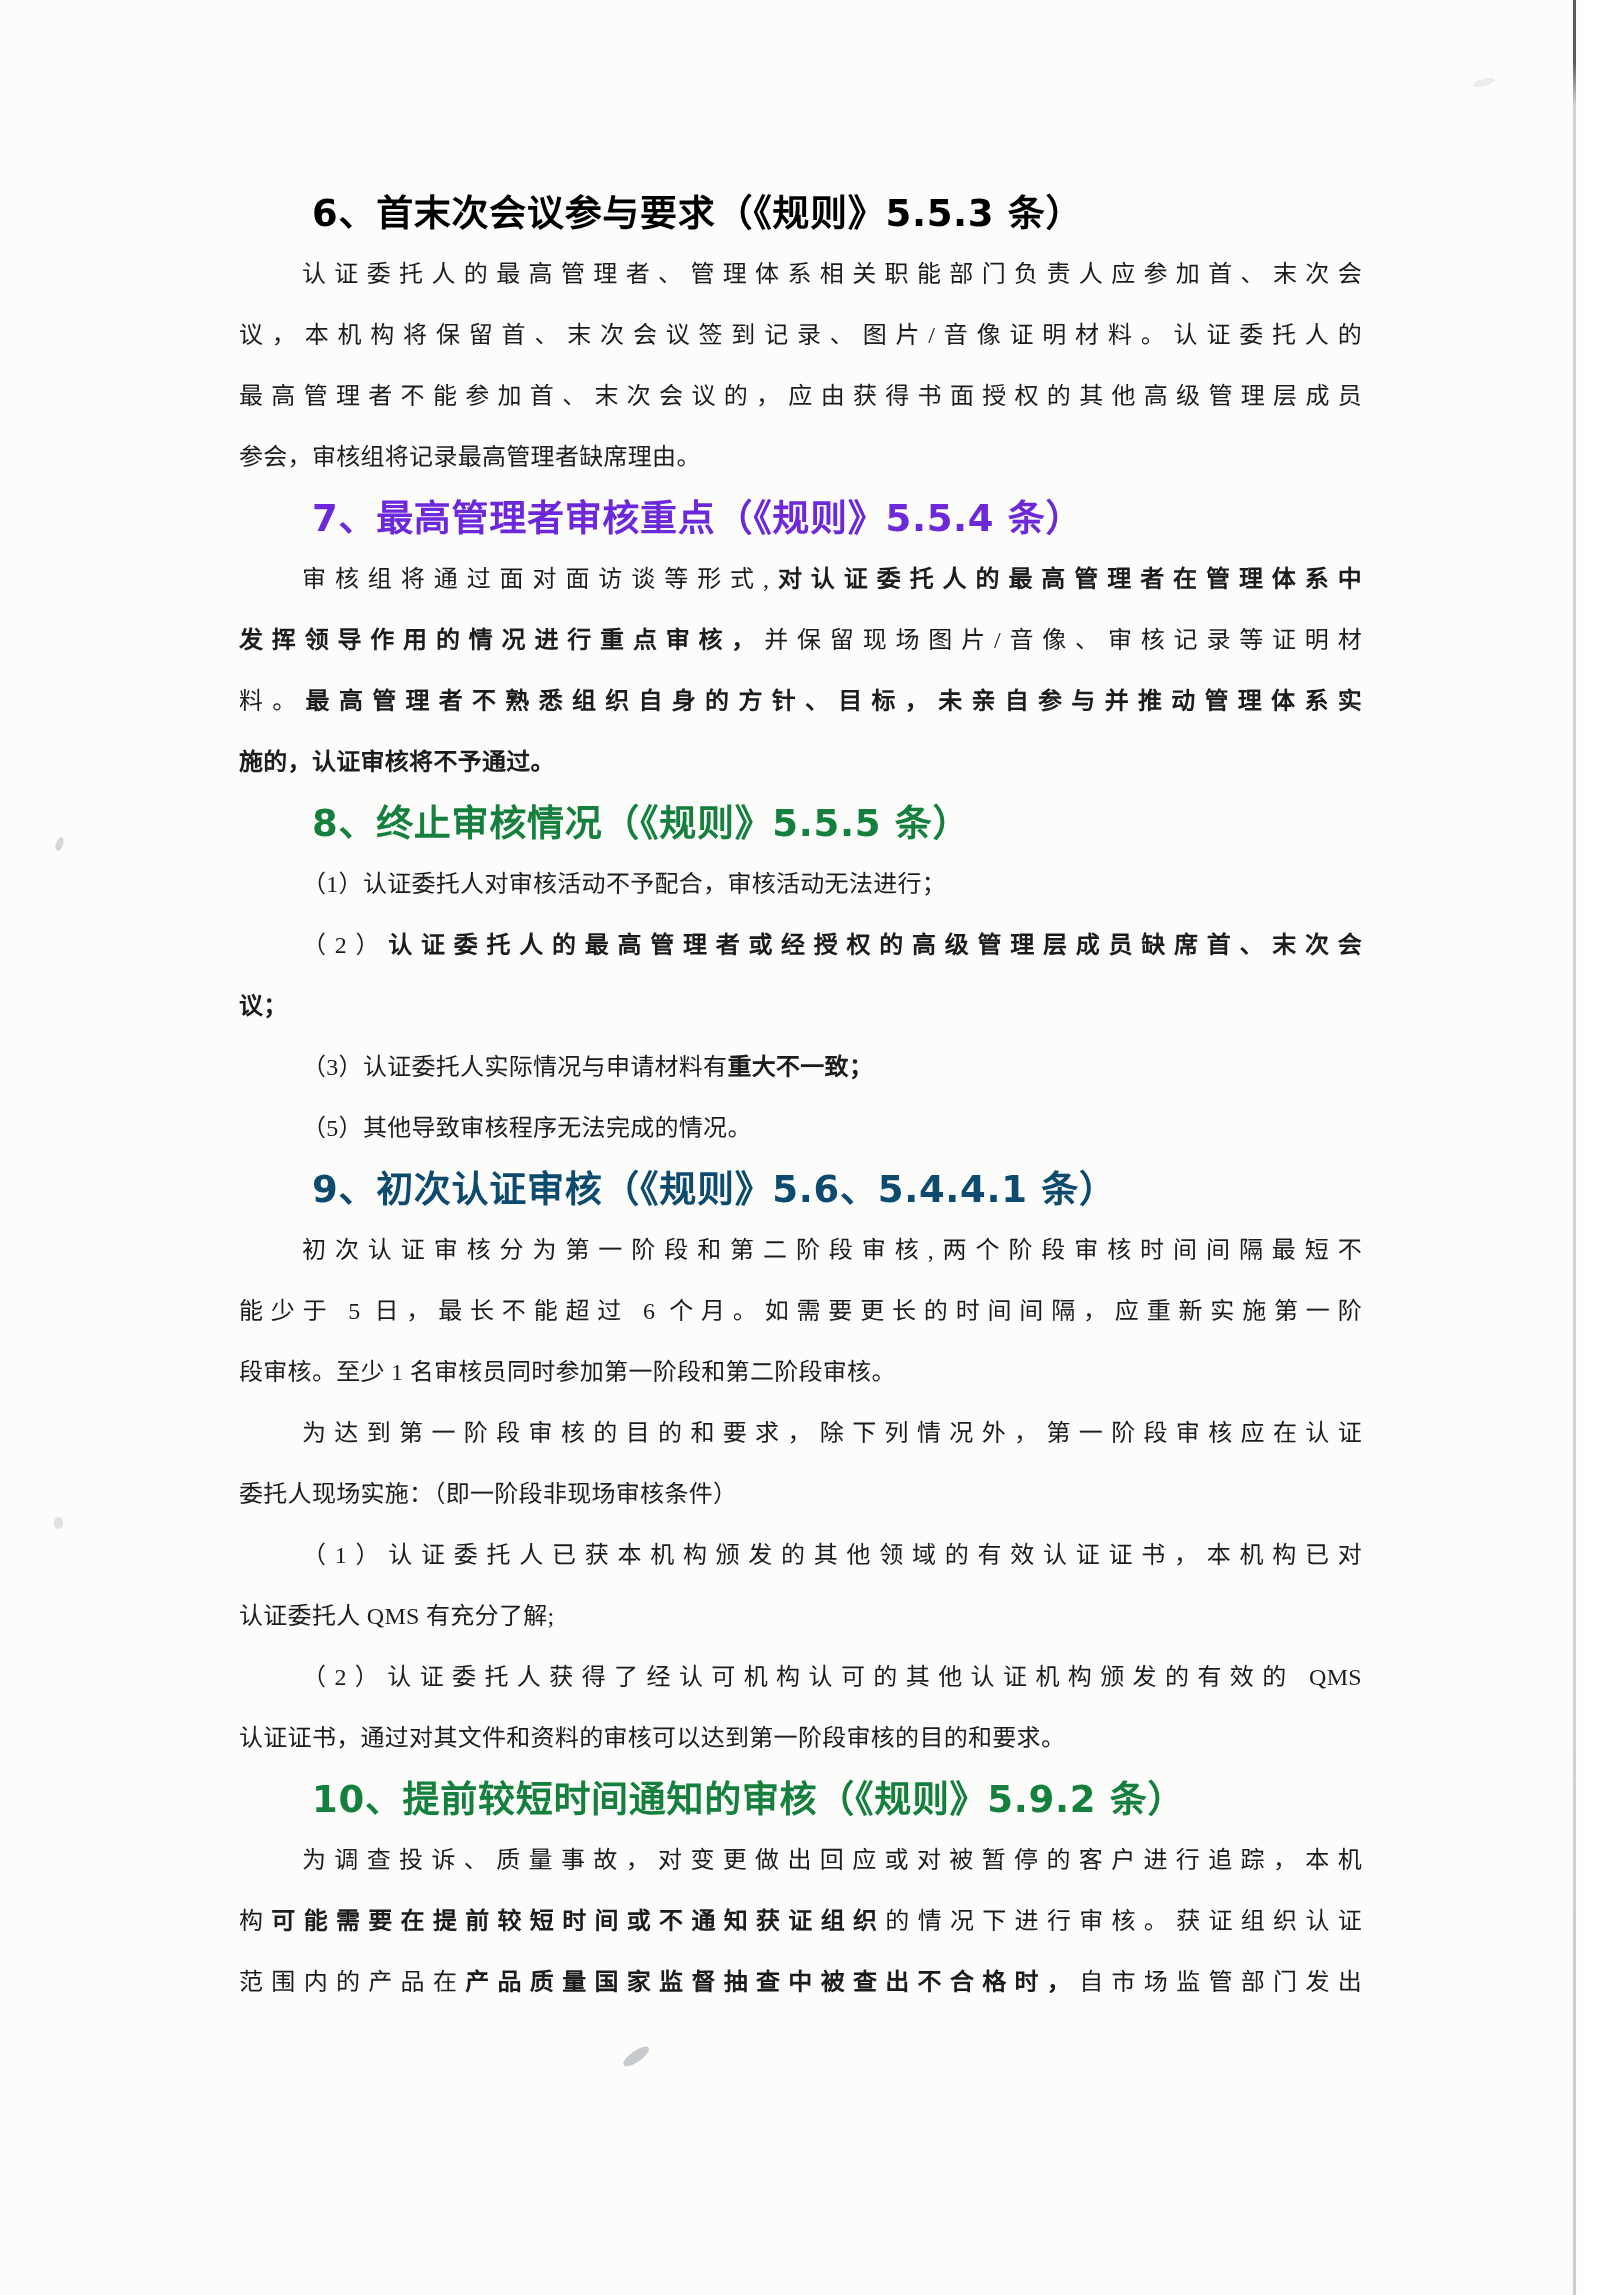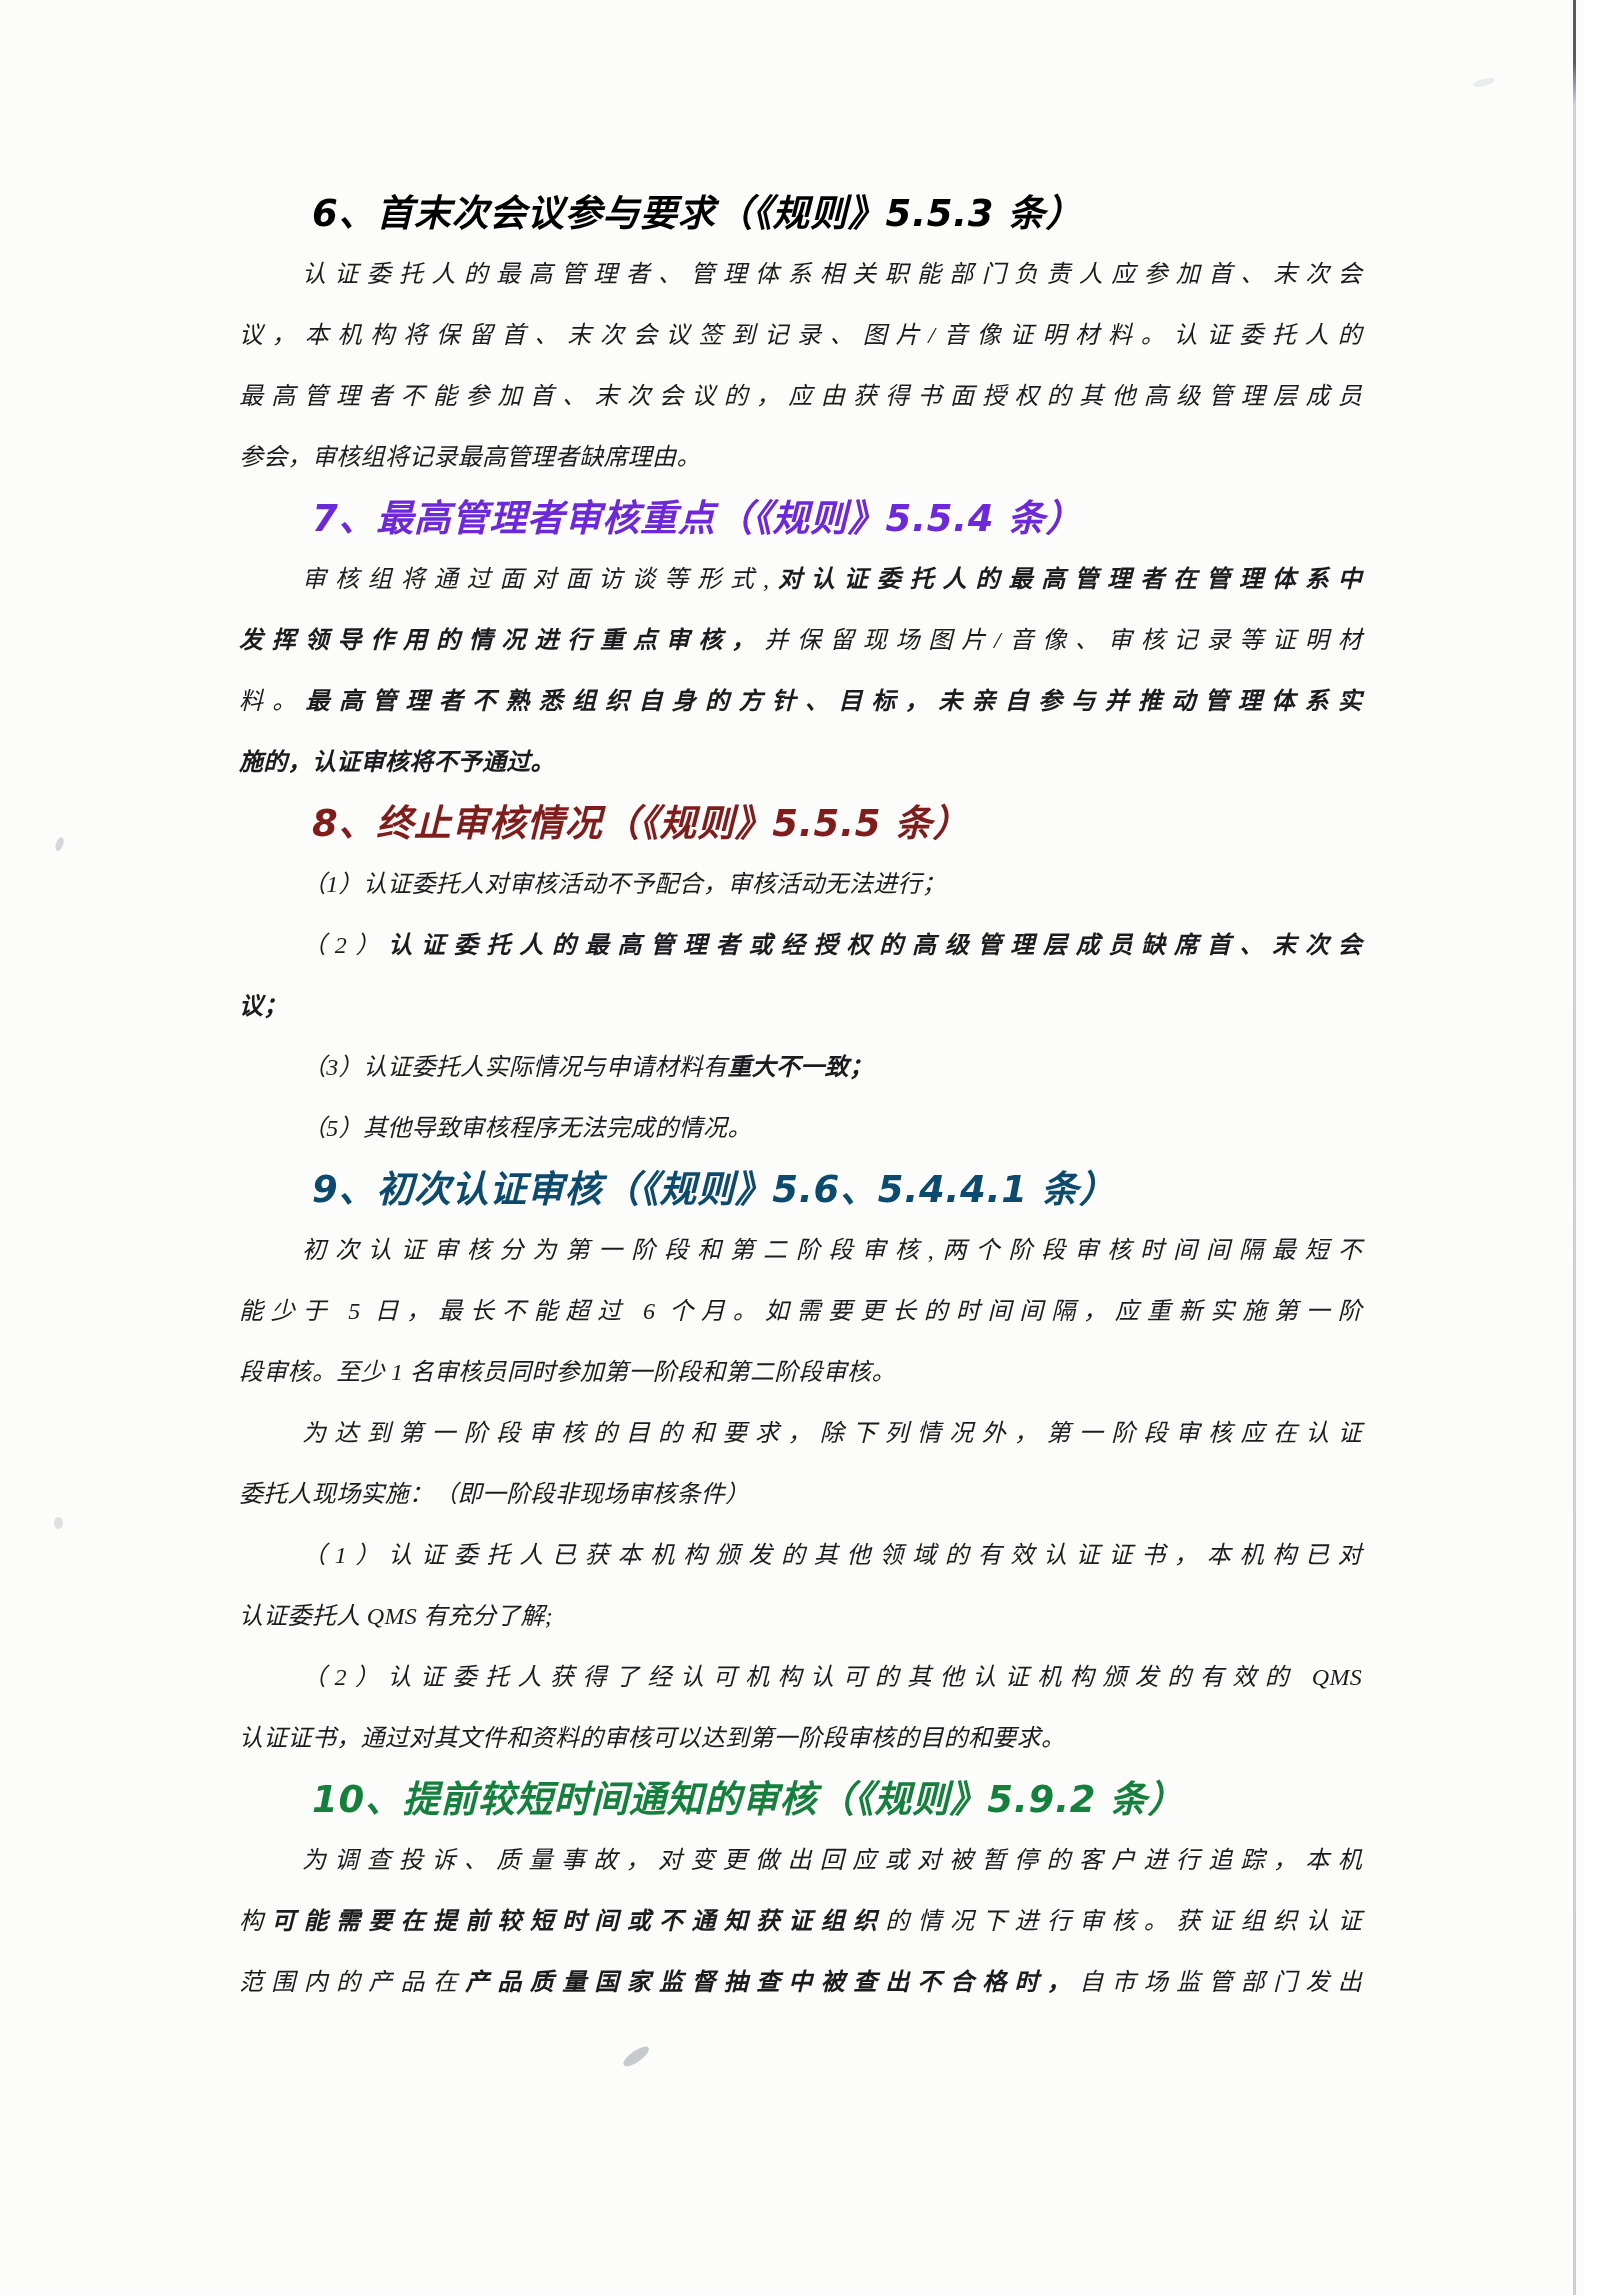--- a/index.html
+++ b/index.html
@@ -1,21 +1,20 @@
 <!DOCTYPE html>
 <html lang="zh-CN" style="font-size:10.5px"><head>
 <meta charset="utf-8">
 <style>
   html,body{margin:0;padding:0;}
   .page{
     position:relative;
     width:1583px;height:2295px;
     overflow:hidden;
     font-family:"Liberation Serif","DejaVu Serif",serif;
-    font-style:italic;
   }
   .doc{
     position:absolute;
     left:239px;top:183px;
     width:1123px;
   }
   .line{
     height:61px;
     line-height:61px;
     font-size:24px;
@@ -52,21 +51,21 @@
       <div class="line h ind-h" style="color: rgb(0, 0, 0);"><span>6、首末次会议参与要求（《规则》5.5.3 条）</span></div>
       <div class="line p ind-f fill"><span>认证委托人的最高管理者、管理体系相关职能部门负责人应参加首、末次会</span></div>
       <div class="line p ind-m fill"><span>议，本机构将保留首、末次会议签到记录、图片/音像证明材料。认证委托人的</span></div>
       <div class="line p ind-m fill"><span>最高管理者不能参加首、末次会议的，应由获得书面授权的其他高级管理层成员</span></div>
       <div class="line p ind-m"><span>参会，审核组将记录最高管理者缺席理由。</span></div>
       <div class="line h ind-h" style="color: #6d28d9;"><span>7、最高管理者审核重点（《规则》5.5.4 条）</span></div>
       <div class="line p ind-f fill"><span>审核组将通过面对面访谈等形式,</span><span class="b">对认证委托人的最高管理者在管理体系中</span></div>
       <div class="line p ind-m fill"><span class="b">发挥领导作用的情况进行重点审核，</span><span>并保留现场图片/音像、审核记录等证明材</span></div>
       <div class="line p ind-m fill"><span>料。</span><span class="b">最高管理者不熟悉组织自身的方针、目标，未亲自参与并推动管理体系实</span></div>
       <div class="line p ind-m"><span class="b">施的，认证审核将不予通过。</span></div>
-      <div class="line h ind-h" style="color: #7f1d1d;"><span>8、终止审核情况（《规则》5.5.5 条）</span></div>
+      <div class="line h ind-h" style="color: #15803d;"><span>8、终止审核情况（《规则》5.5.5 条）</span></div>
       <div class="line p ind-f"><span>（1）认证委托人对审核活动不予配合，审核活动无法进行；</span></div>
       <div class="line p ind-f fill"><span>（2）</span><span class="b">认证委托人的最高管理者或经授权的高级管理层成员缺席首、末次会</span></div>
       <div class="line p ind-m"><span class="b">议；</span></div>
       <div class="line p ind-f"><span>（3）认证委托人实际情况与申请材料有</span><span class="b">重大不一致；</span></div>
       <div class="line p ind-f"><span>（5）其他导致审核程序无法完成的情况。</span></div>
       <div class="line h ind-h" style="color: #0c4a6e;"><span>9、初次认证审核（《规则》5.6、5.4.4.1 条）</span></div>
       <div class="line p ind-f fill"><span>初次认证审核分为第一阶段和第二阶段审核,两个阶段审核时间间隔最短不</span></div>
       <div class="line p ind-m fill"><span>能少于 5 日，最长不能超过 6 个月。如需要更长的时间间隔，应重新实施第一阶</span></div>
       <div class="line p ind-m"><span>段审核。至少 1 名审核员同时参加第一阶段和第二阶段审核。</span></div>
       <div class="line p ind-f fill"><span>为达到第一阶段审核的目的和要求，除下列情况外，第一阶段审核应在认证</span></div>

